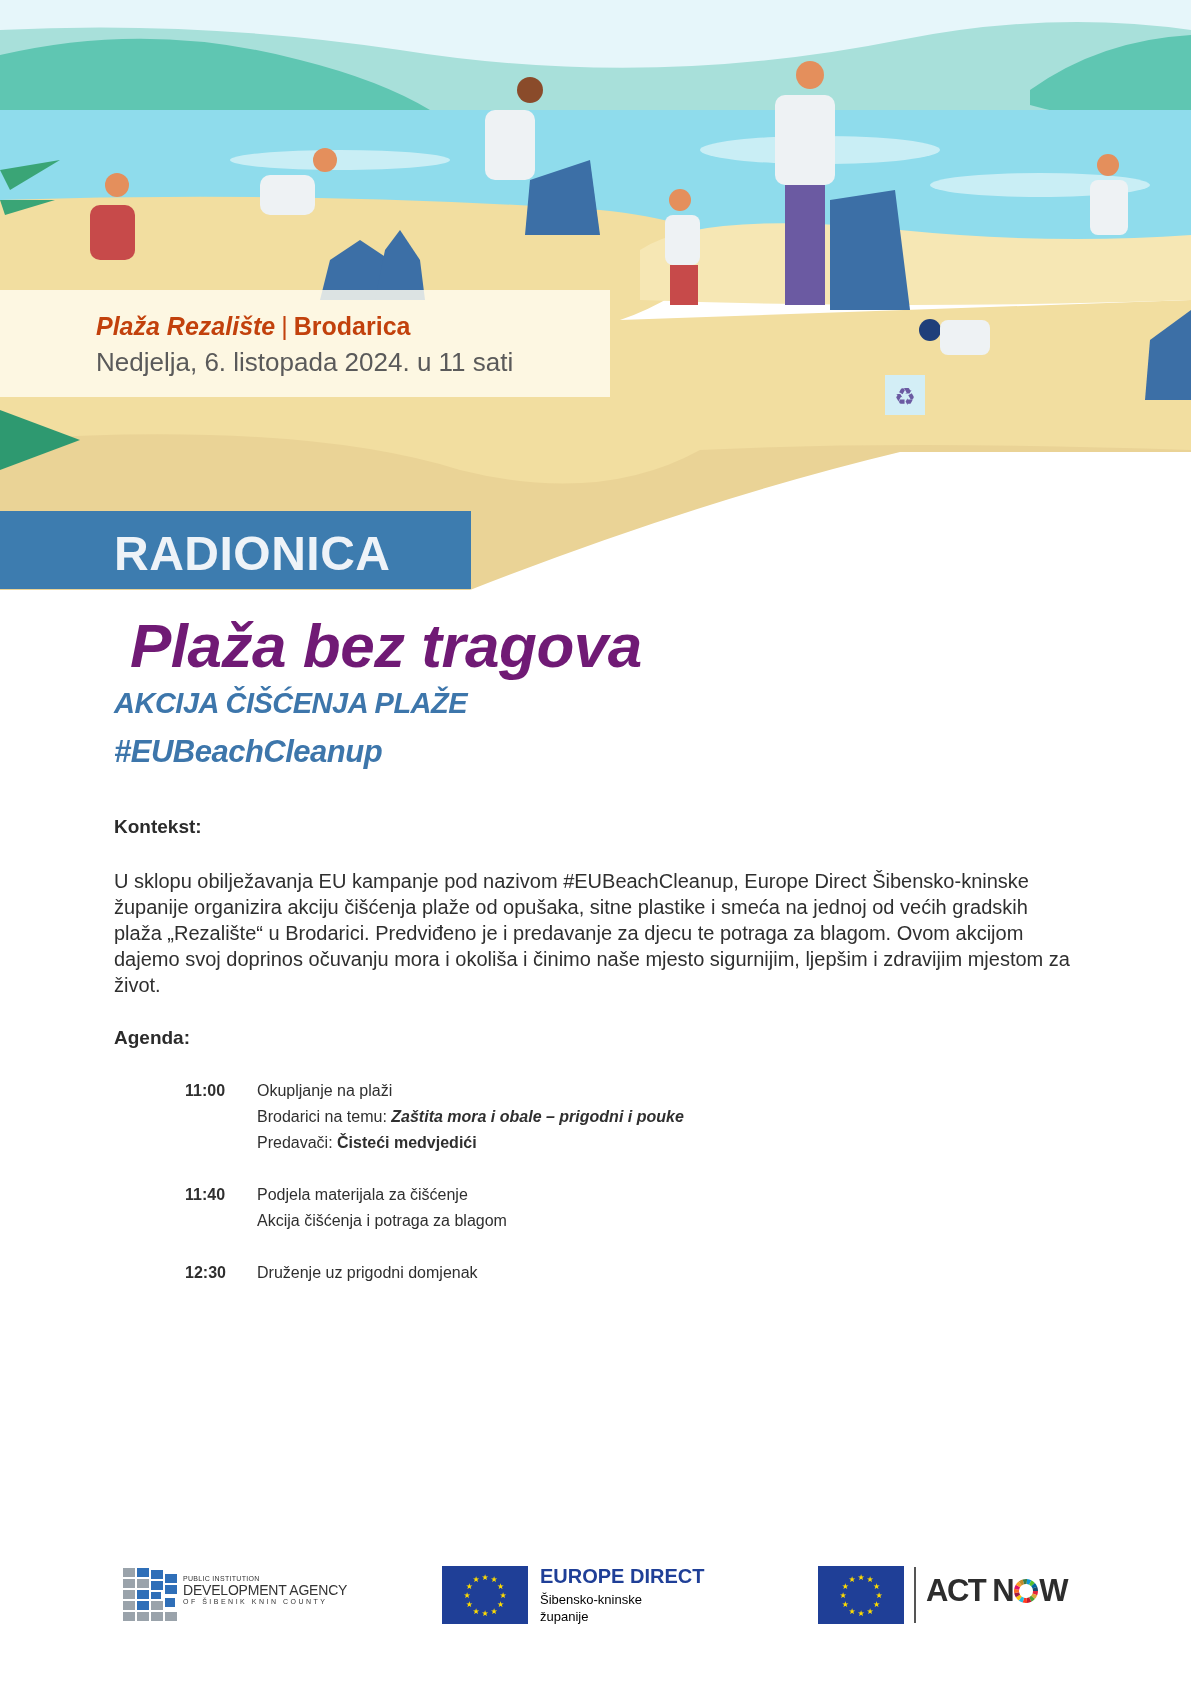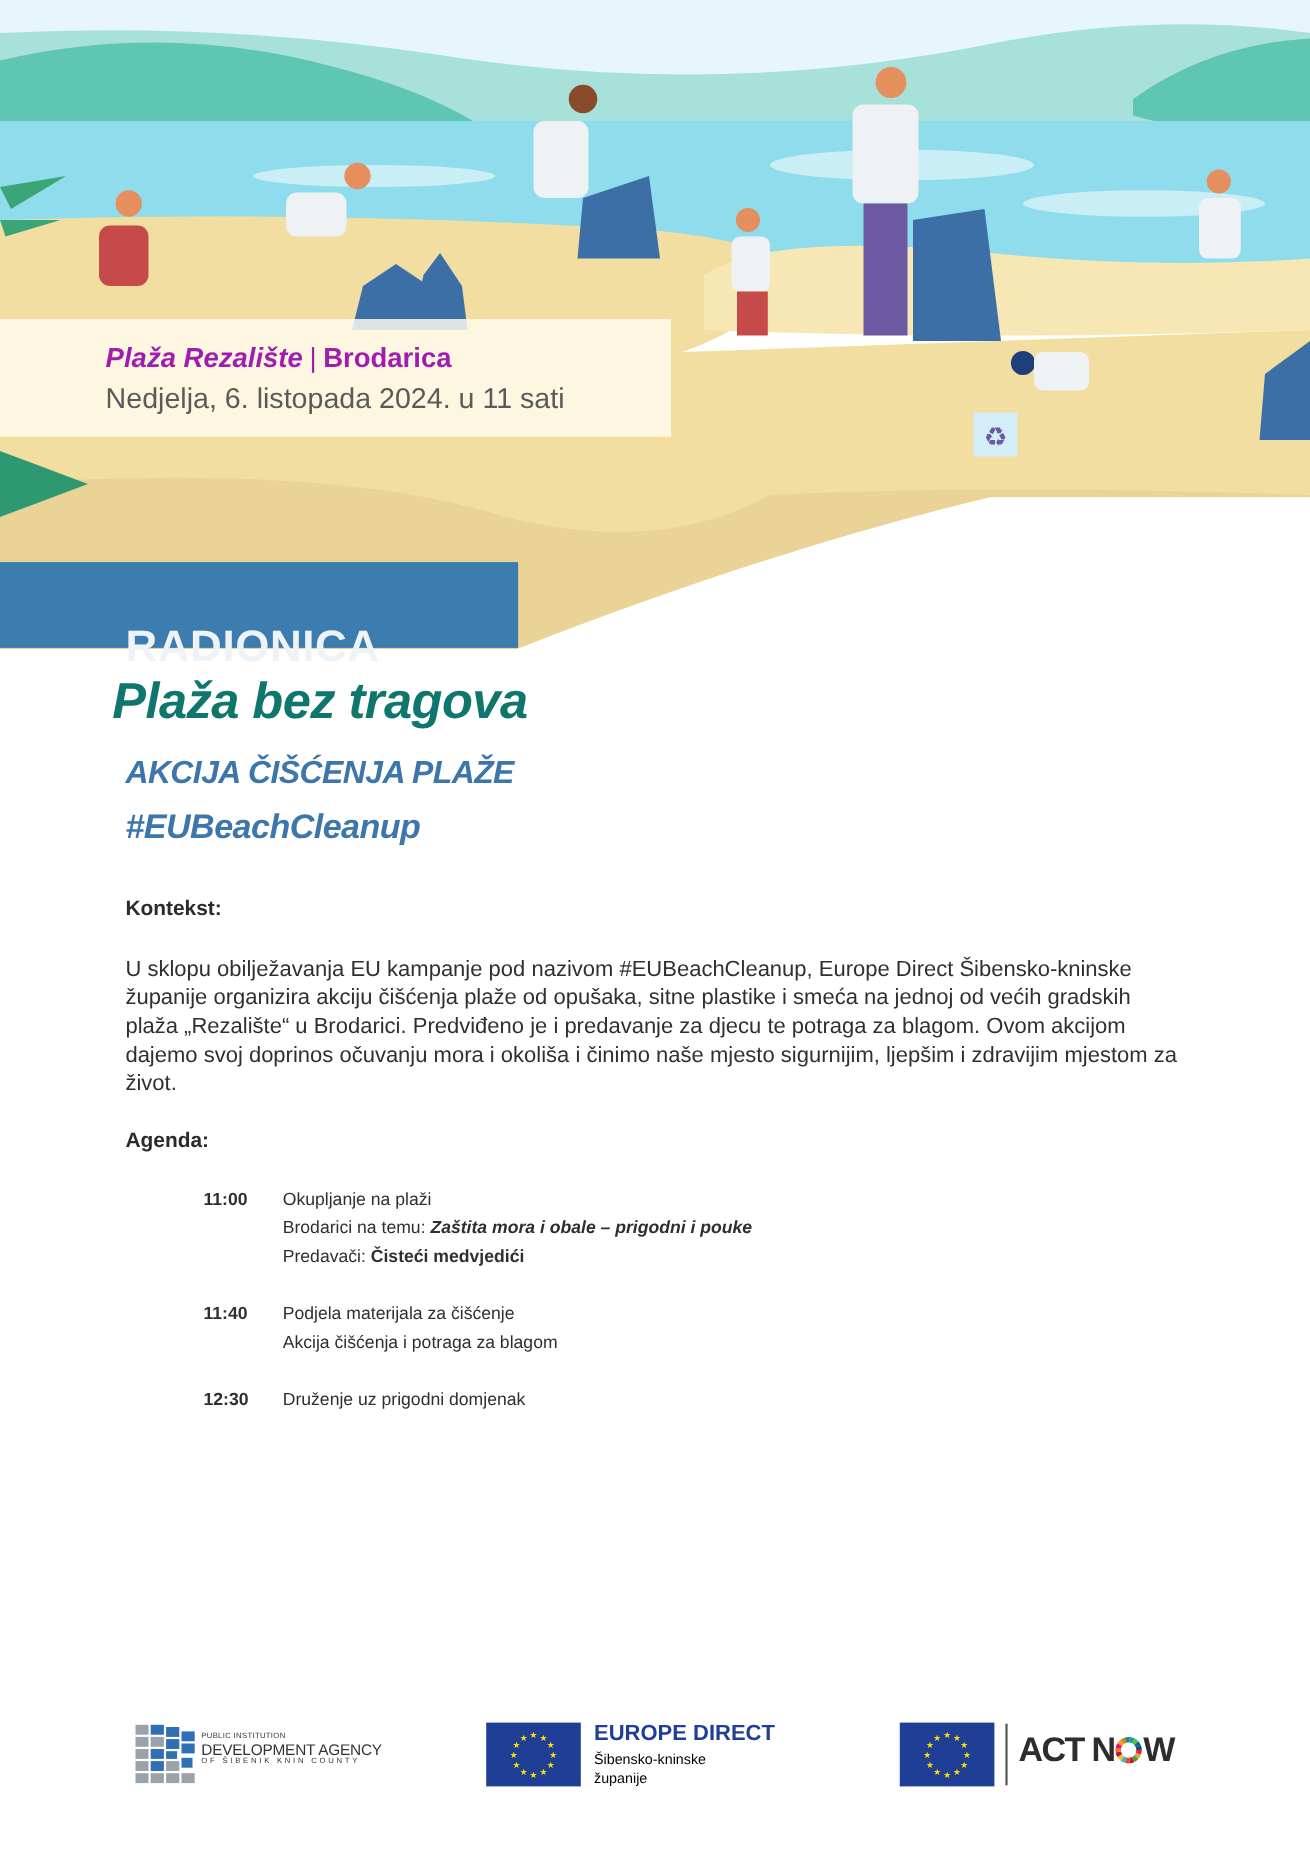--- a/index.html
+++ b/index.html
@@ -1,26 +1,26 @@
 <!DOCTYPE html>
 <html><head>
 <meta charset="utf-8">
 <style>
   html, body { margin: 0; padding: 0; background: #ffffff; }
   body { width: 1191px; height: 1684px; position: relative; overflow: hidden; font-family: "Liberation Sans", sans-serif; color: #2b2b2b; }
   .hero { position: absolute; left: 0; top: 0; width: 1191px; height: 590px; }
   .hero svg { display: block; }
   .info-box { position: absolute; left: 0; top: 290px; width: 610px; height: 107px; background: rgba(255, 252, 240, 0.82); }
-  .info-line1 { position: absolute; left: 96px; top: 312px; font-size: 25px; font-weight: bold; color: #a21caf; white-space: nowrap; text-align: right; }
+  .info-line1 { position: absolute; left: 96px; top: 312px; font-size: 25px; font-weight: bold; color: #c2410c; white-space: nowrap; text-align: right; }
   .info-line1 .loc { font-style: italic; }
   .info-line1 .sep { font-weight: normal; margin: 0 6px; }
   .info-line2 { position: absolute; left: 96px; top: 347px; font-size: 26px; color: #5a5a5a; white-space: nowrap; text-align: center; }
   .band { position: absolute; left: 0; top: 511px; width: 471px; height: 78px; background: #3d7caf; }
-  .band-text { position: absolute; left: 114px; top: 526px; font-size: 40px; font-weight: bold; color: #eef3f8; letter-spacing: 0.5px; margin-top: 40px; }
-  .title { position: absolute; left: 102px; top: 610px; font-size: 46px; font-weight: bold; font-style: italic; color: #0f766e; white-space: nowrap; letter-spacing: -0.5px; }
+  .band-text { position: absolute; left: 114px; top: 526px; font-size: 48px; font-weight: bold; color: #eef3f8; letter-spacing: 0.5px; }
+  .title { position: absolute; left: 130px; top: 610px; font-size: 62px; font-weight: bold; font-style: italic; color: #701a75; white-space: nowrap; letter-spacing: -0.5px; }
   .subtitle { position: absolute; left: 114px; top: 687px; font-size: 29px; font-weight: bold; font-style: italic; color: #3d76ab; letter-spacing: -0.5px; }
   .hashtag { position: absolute; left: 114px; top: 734px; font-size: 31px; font-weight: bold; font-style: italic; color: #3d76ab; letter-spacing: -0.5px; }
   .label { position: absolute; left: 114px; font-size: 19px; font-weight: bold; color: #2b2b2b; }
   .context { position: absolute; left: 114px; top: 868px; width: 960px; font-size: 20px; line-height: 26px; color: #2f2f2f; }
   .agenda { position: absolute; left: 185px; top: 1078px; font-size: 16px; color: #2f2f2f; }
   .agenda-item { display: flex; margin-bottom: 26px; }
   .agenda-time { width: 72px; font-weight: bold; line-height: 26px; }
   .agenda-lines div { line-height: 26px; white-space: nowrap; }
   .bi { font-weight: bold; font-style: italic; }
   .b { font-weight: bold; }

